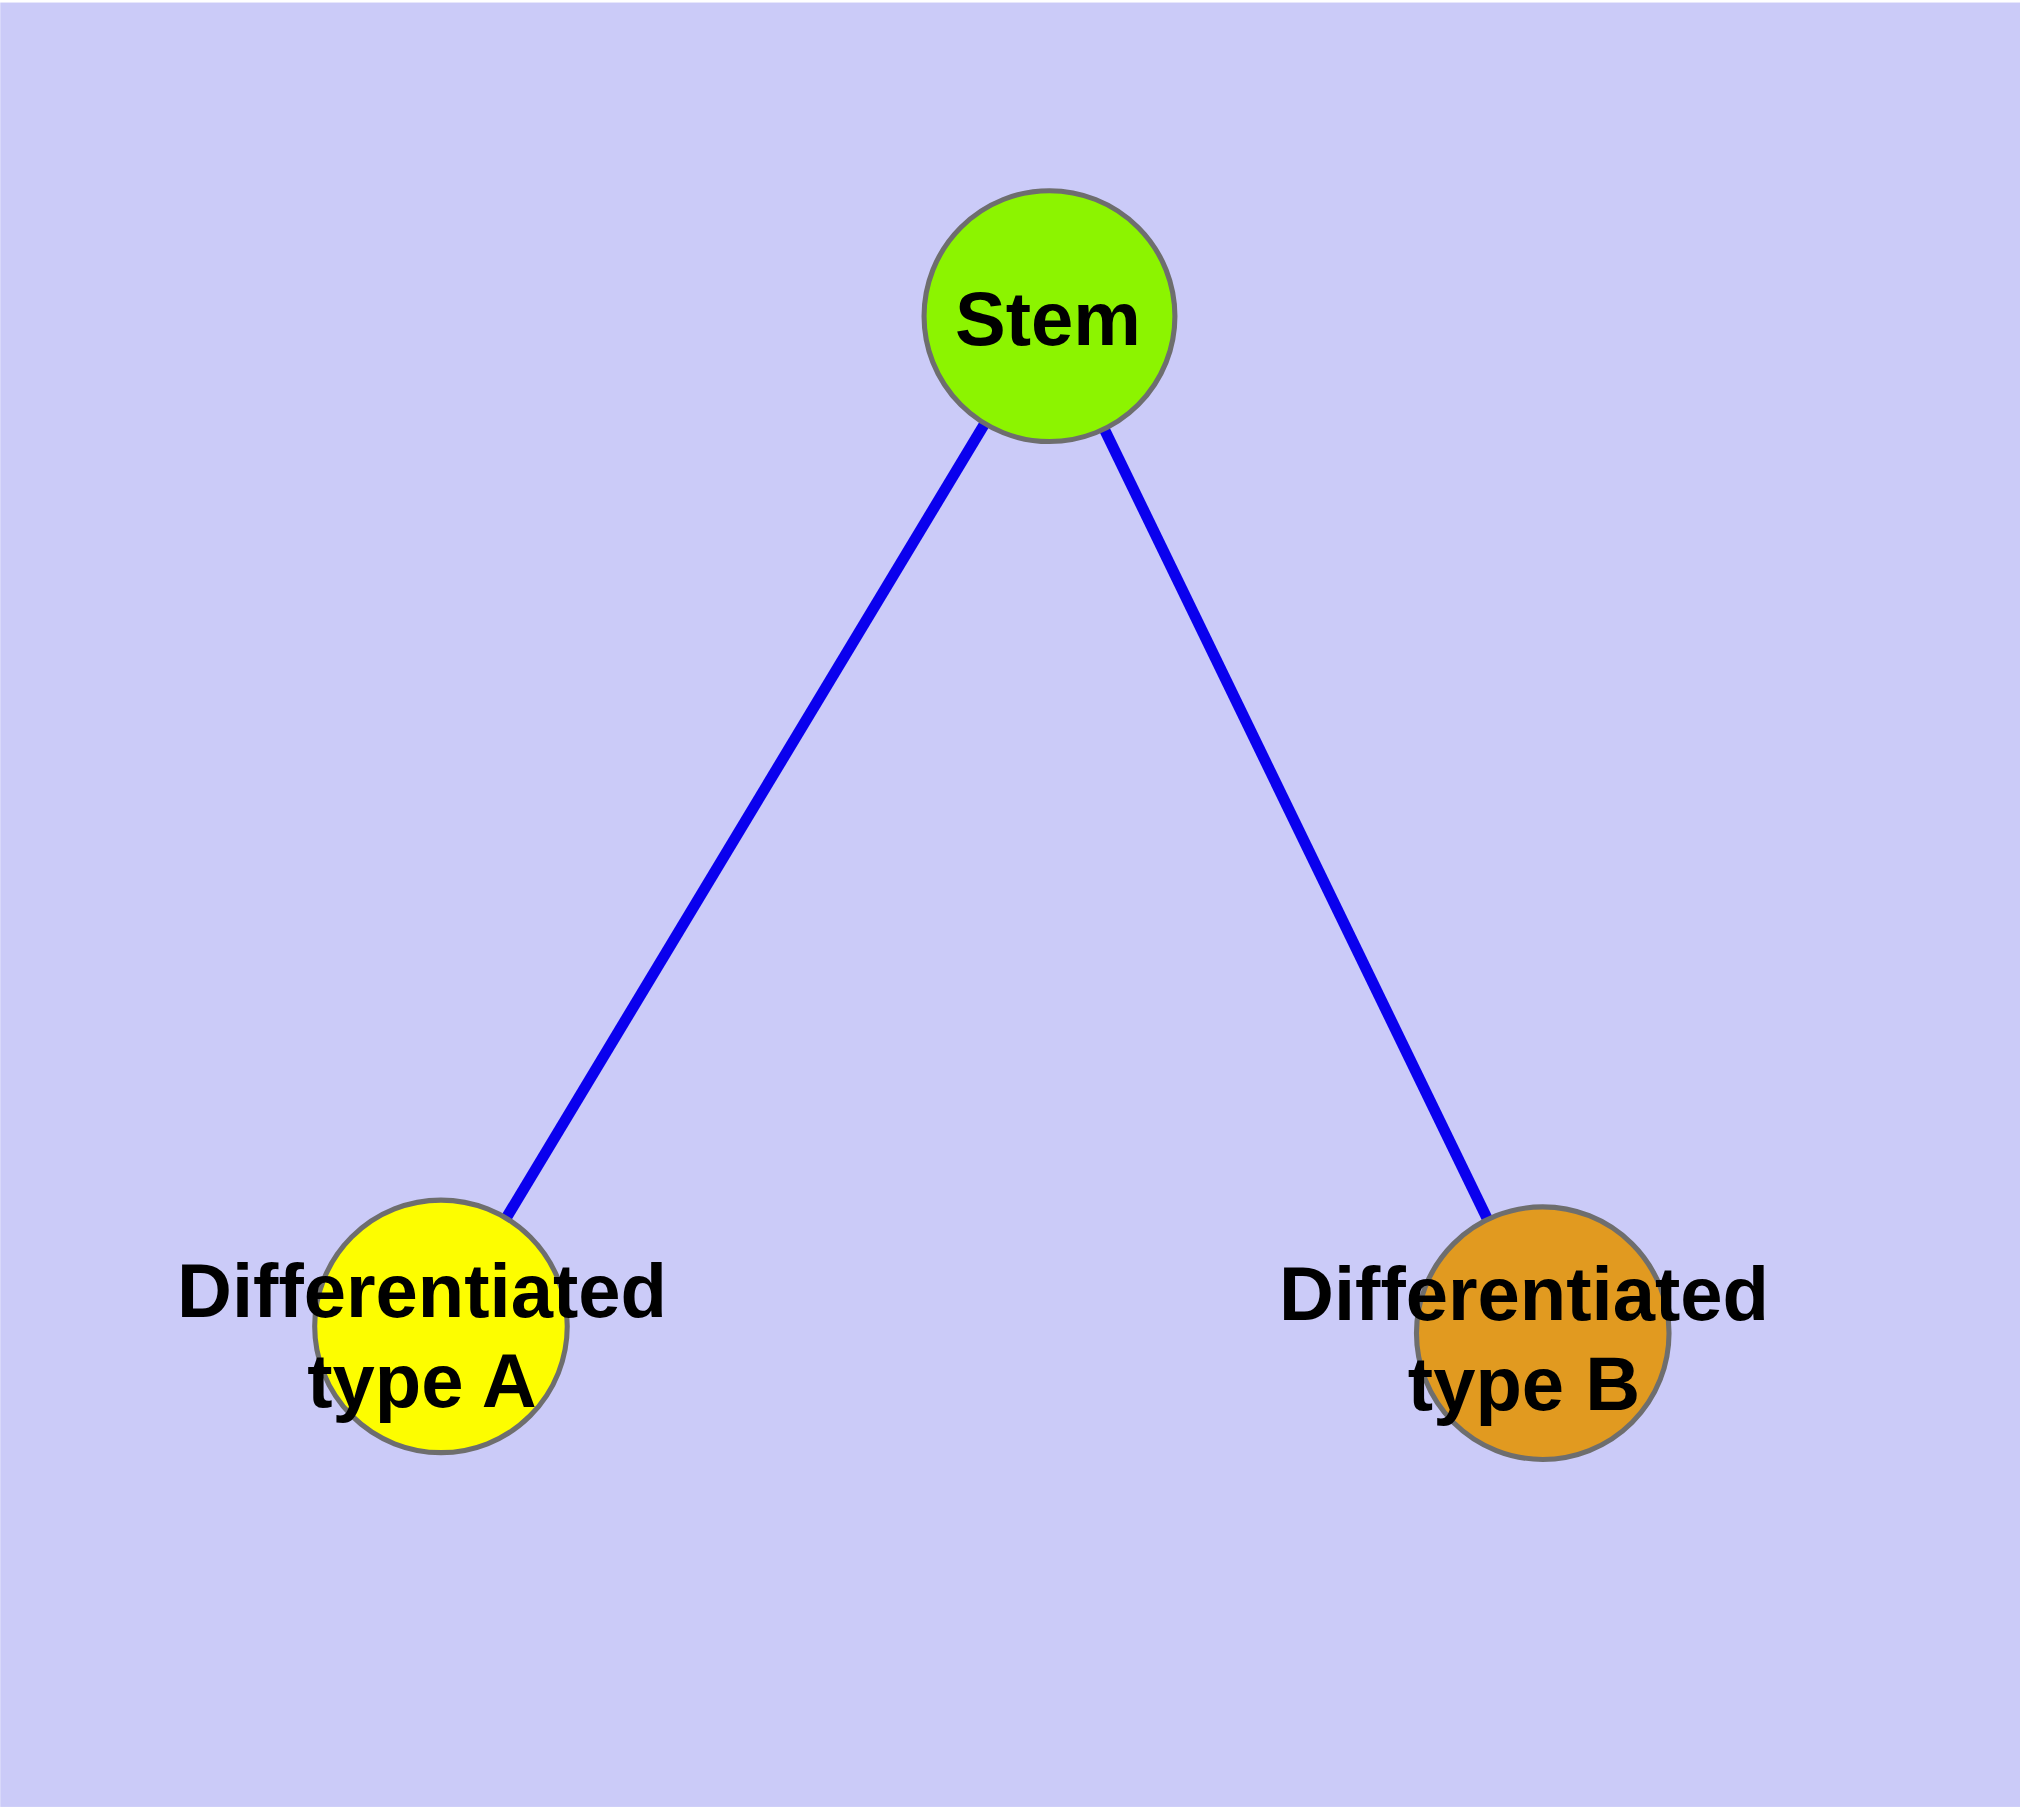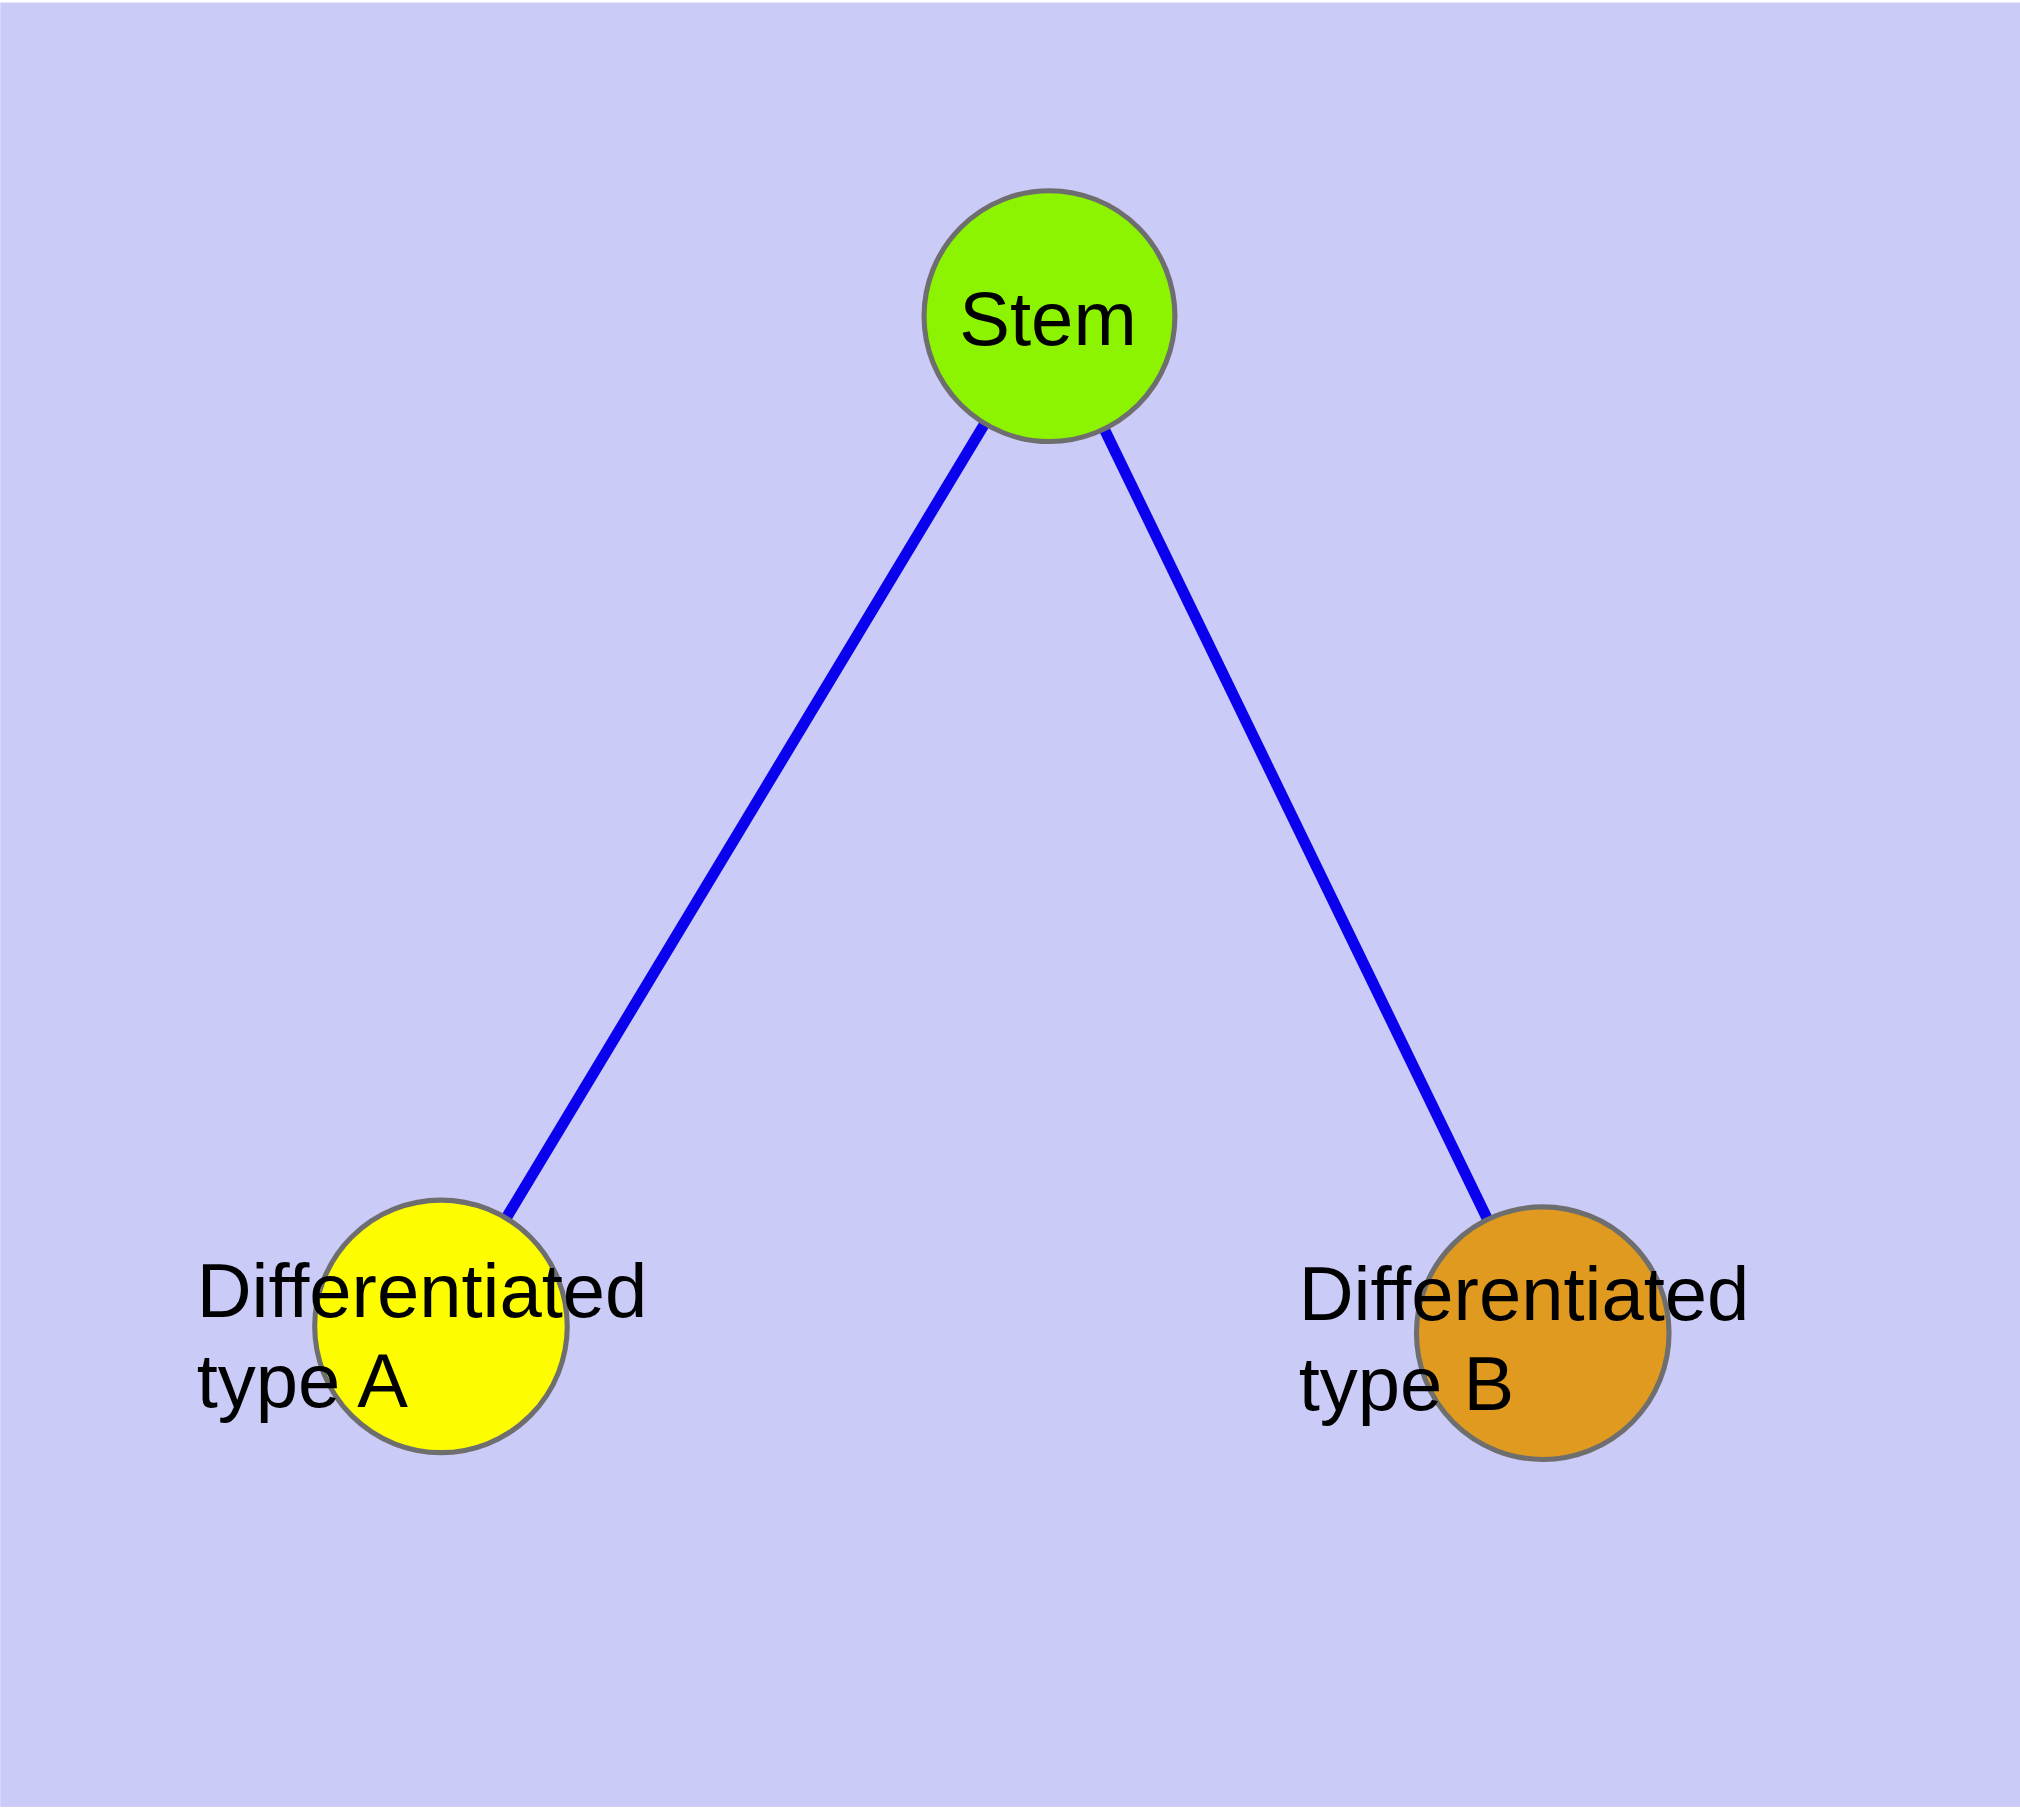--- a/index.html
+++ b/index.html
@@ -18,23 +18,23 @@
   }
   .stage svg {
     position: absolute;
     left: 0;
     top: 0;
     display: block;
   }
   .node-label {
     position: absolute;
     transform: translate(-50%, -50%);
-    text-align: left;
+    text-align: center;
     white-space: pre-line;
-    font-weight: normal;
+    font-weight: bold;
     font-size: 76px;
     line-height: 1.18;
     color: #000000;
     letter-spacing: 0px;
     pointer-events: none;
   }
 </style>
 </head>
 <body bgcolor="#ffffff">
 

